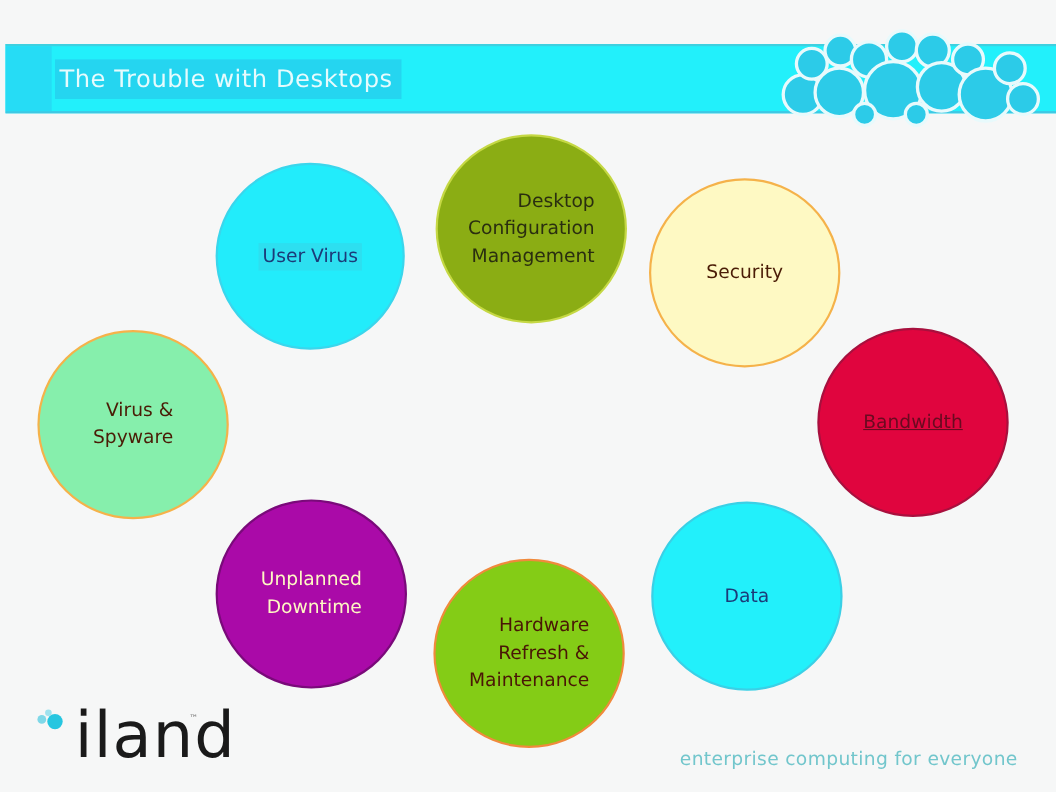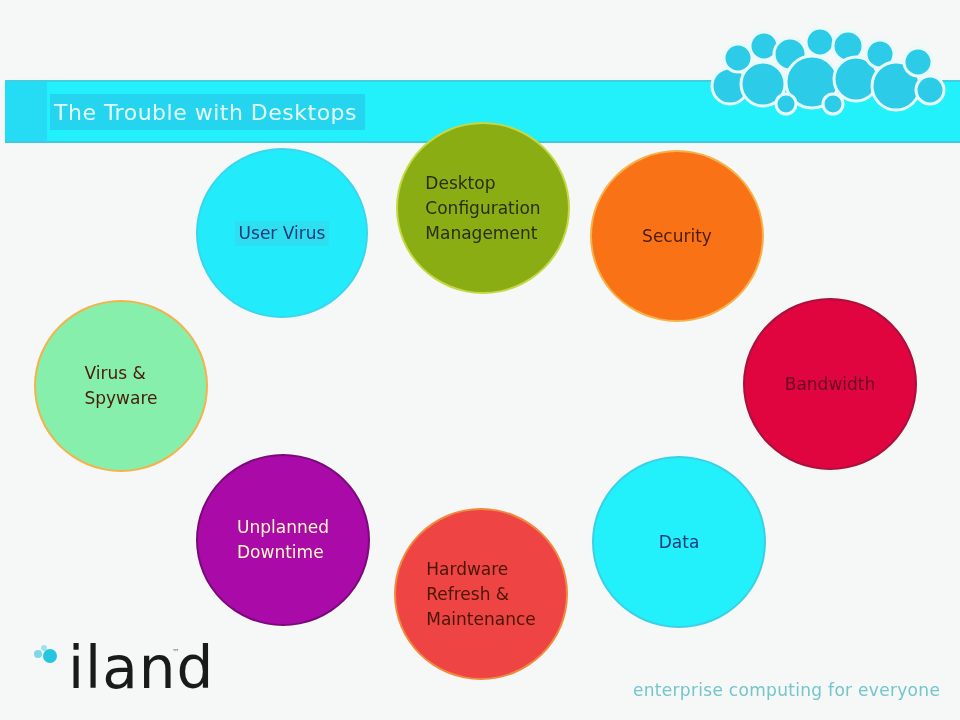--- a/index.html
+++ b/index.html
@@ -17,21 +17,20 @@
     .header-bar {
       position: absolute;
       left: 5px;
       top: 40px;
       width: 955px;
       height: 63px;
       background: #22f0fb;
       border-top: 2px solid #3ed0e0;
       border-bottom: 2px solid #3fc8e4;
       box-sizing: border-box;
-      margin-top: 40px;
     }
     .header-bar .left-shade {
       position: absolute;
       left: 0;
       top: 0;
       width: 42px;
       height: 100%;
       background: #26dcf5;
     }
     .title-box {
@@ -56,21 +55,21 @@
       top: 24px;
       width: 240px;
       height: 92px;
     }
     .circle {
       position: absolute;
       border-radius: 50%;
       display: flex;
       align-items: center;
       justify-content: center;
-      text-align: left;
+      text-align: right;
       box-sizing: border-box;
     }
     .circle span {
       font-size: 17px;
       line-height: 25px;
       font-weight: normal;
       white-space: pre-line;
     }
     .logo {
       position: absolute;
@@ -97,21 +96,20 @@
       color: #777;
     }
     .tagline {
       position: absolute;
       left: 618px;
       top: 680px;
       font-size: 17px;
       color: #72c6cc;
       letter-spacing: 0.3px;
       white-space: nowrap;
-      margin-left: 15px;
     }
   </style>
 </head>
 <body>
 
 <div class="header-bar">
   <div class="left-shade"></div>
   <div class="title-box">
     <span class="title-text">The Trouble with Desktops</span>
   </div>
@@ -140,33 +138,33 @@
 <div class="circle" style="left:196px; top:148px; width:172px; height:170px; background:#22ecfb; border:2px solid #3ad6ec;">
   <span style="color:#1c3a78; background:#2ddff0; padding:0 4px;">User Virus</span>
 </div>
 
 <div class="circle" style="left:396px; top:122px; width:174px; height:172px; background:#8bad14; border:2px solid #c5d844;">
   <span style="color:#2a2e10;">Desktop
 Configuration
 Management</span>
 </div>
 
-<div class="circle" style="left:590px; top:150px; width:174px; height:172px; background:#f97316; border:2px solid #f5b24a;">
+<div class="circle" style="left:590px; top:162px; width:174px; height:172px; background:#fef9c3; border:2px solid #f5b24a;">
   <span style="color:#4a1c06;">Security</span>
 </div>
 
 <div class="circle" style="left:743px; top:298px; width:174px; height:172px; background:#e0053e; border:2px solid #a8103e;">
-  <span style="color:#6a0a20;">Bandwidth</span>
+  <span style="color:#6a0a20;text-decoration:underline;">Bandwidth</span>
 </div>
 
 <div class="circle" style="left:592px; top:456px; width:174px; height:172px; background:#22f0fb; border:2px solid #3ad0e6;">
   <span style="color:#1c3a78;">Data</span>
 </div>
 
-<div class="circle" style="left:394px; top:508px; width:174px; height:172px; background:#ef4444; border:2px solid #f08a3c;">
+<div class="circle" style="left:394px; top:508px; width:174px; height:172px; background:#84cc16; border:2px solid #f08a3c;">
   <span style="color:#4a1606;">Hardware
 Refresh &amp;
 Maintenance</span>
 </div>
 
 <div class="circle" style="left:196px; top:454px; width:174px; height:172px; background:#aa0aa8; border:2px solid #7a0a7a;">
   <span style="color:#fef9c3;">Unplanned
 Downtime</span>
 </div>
 

